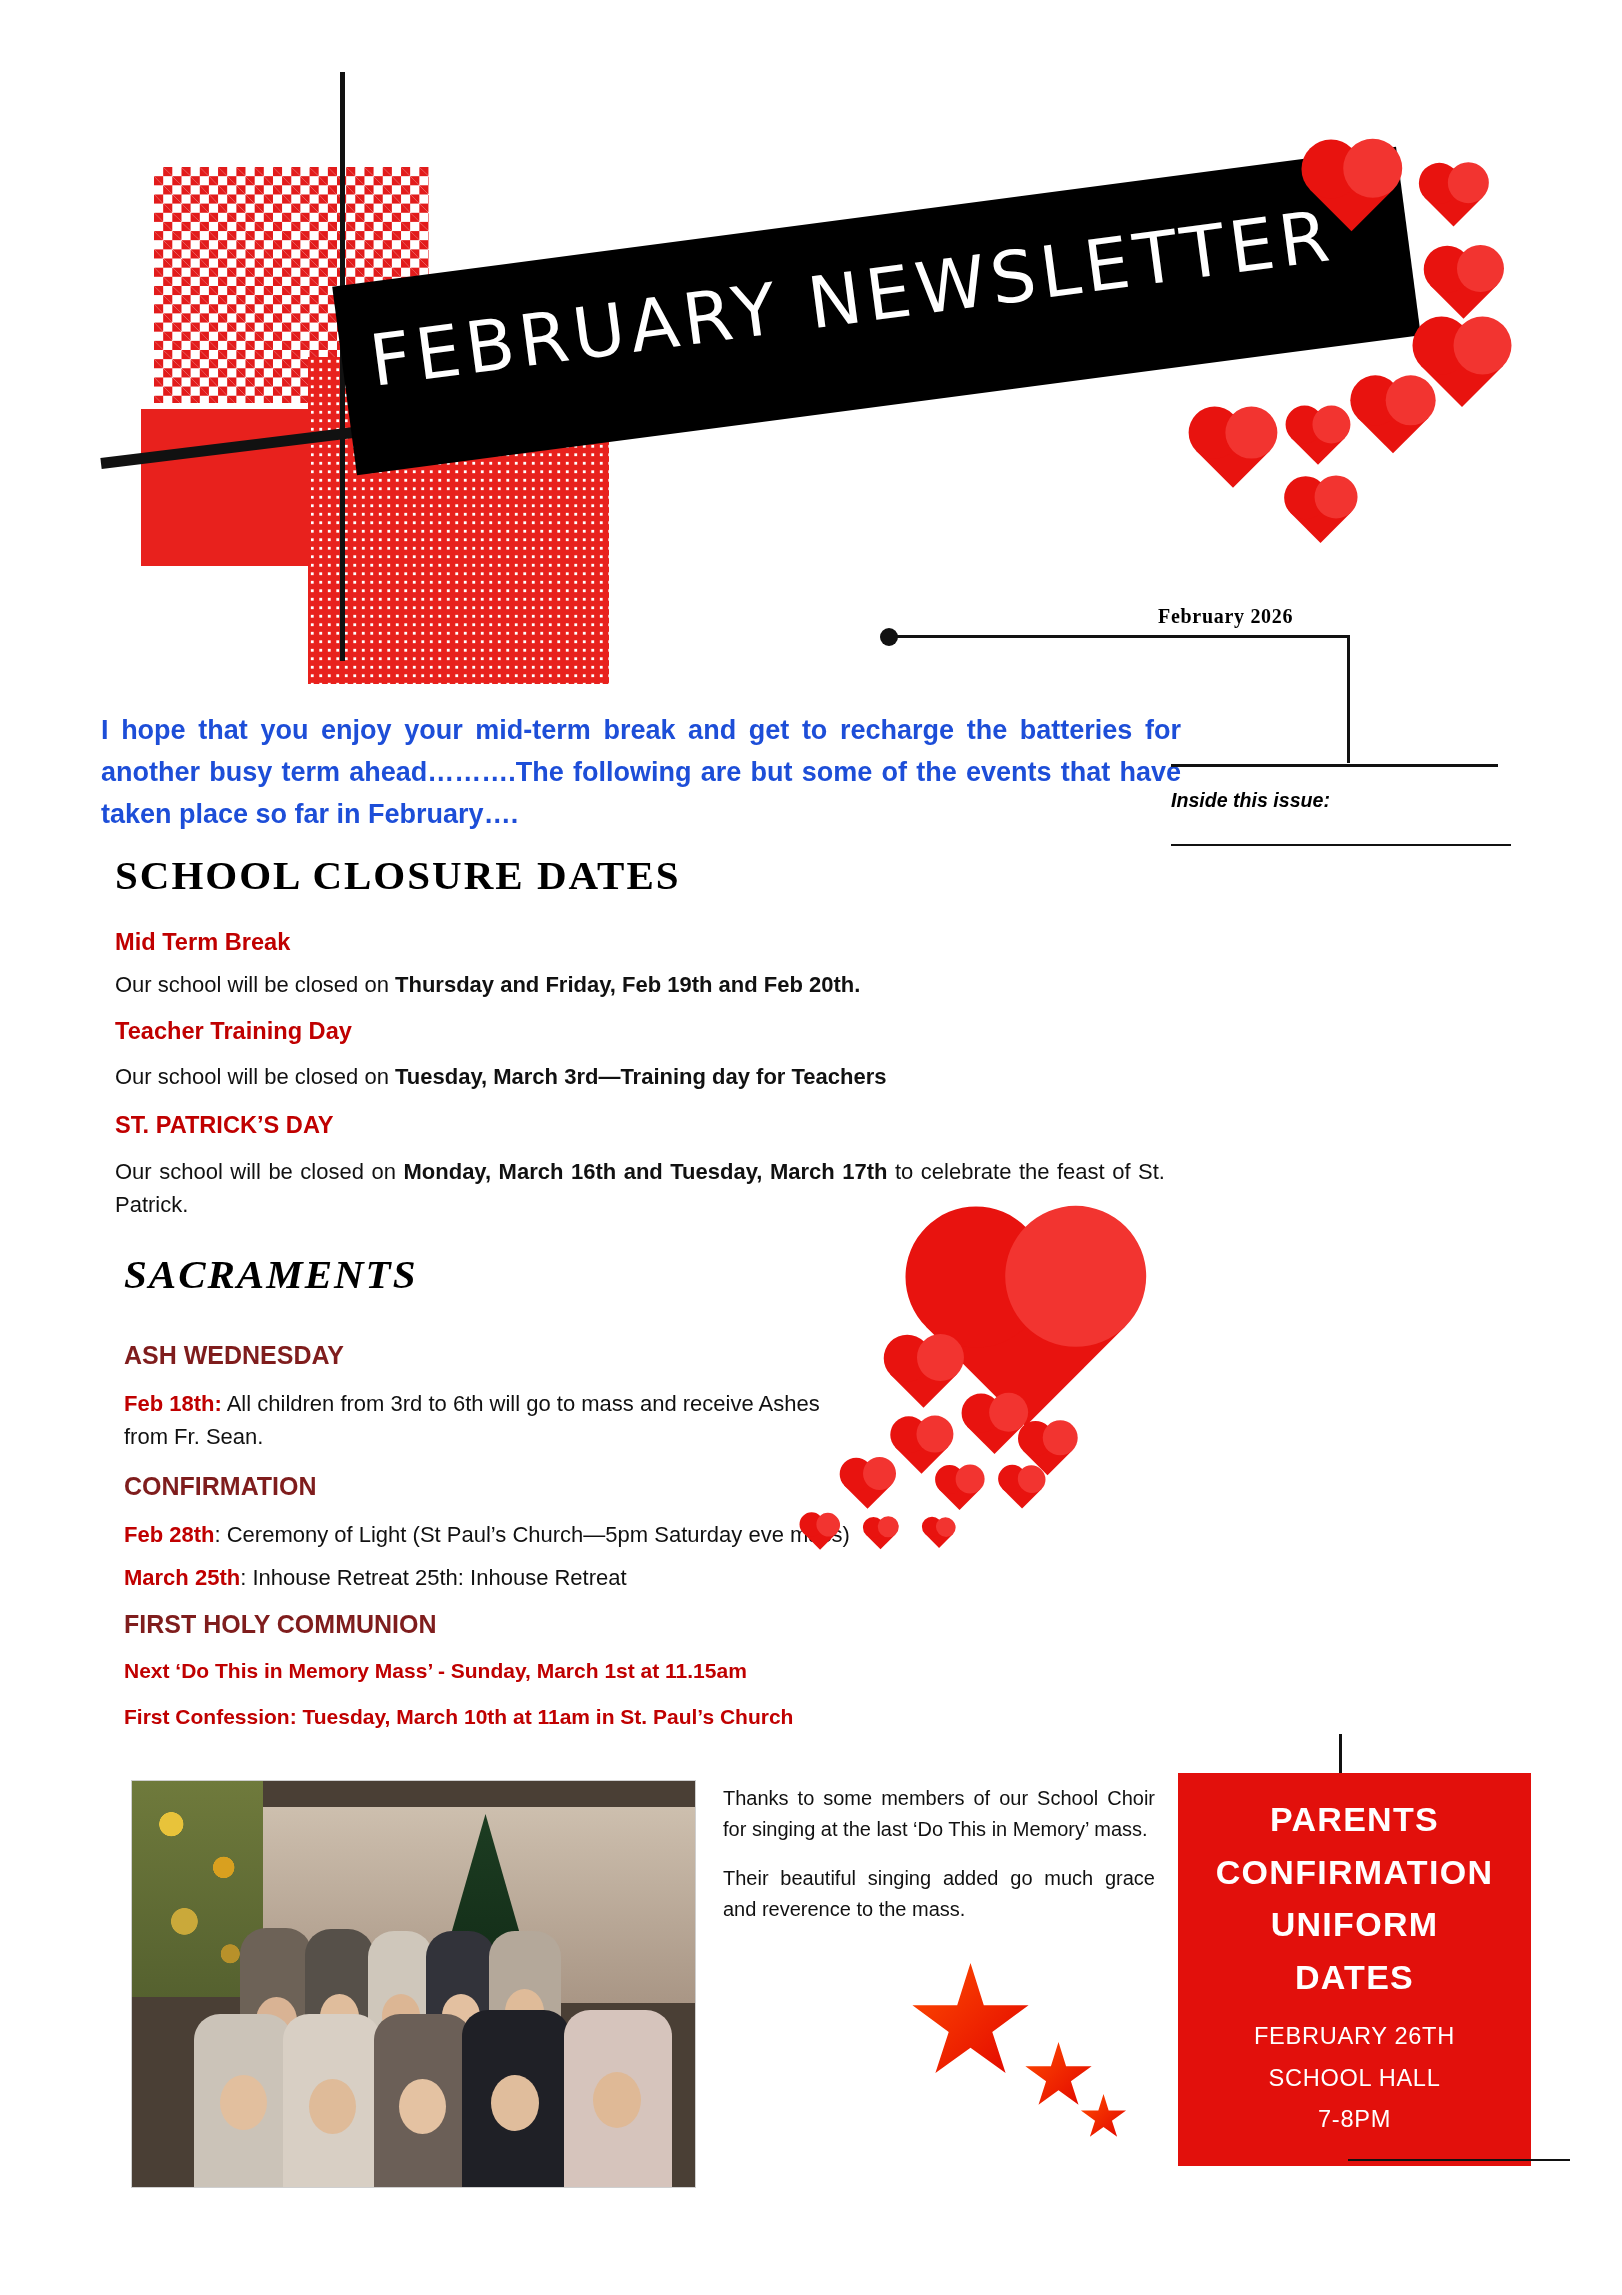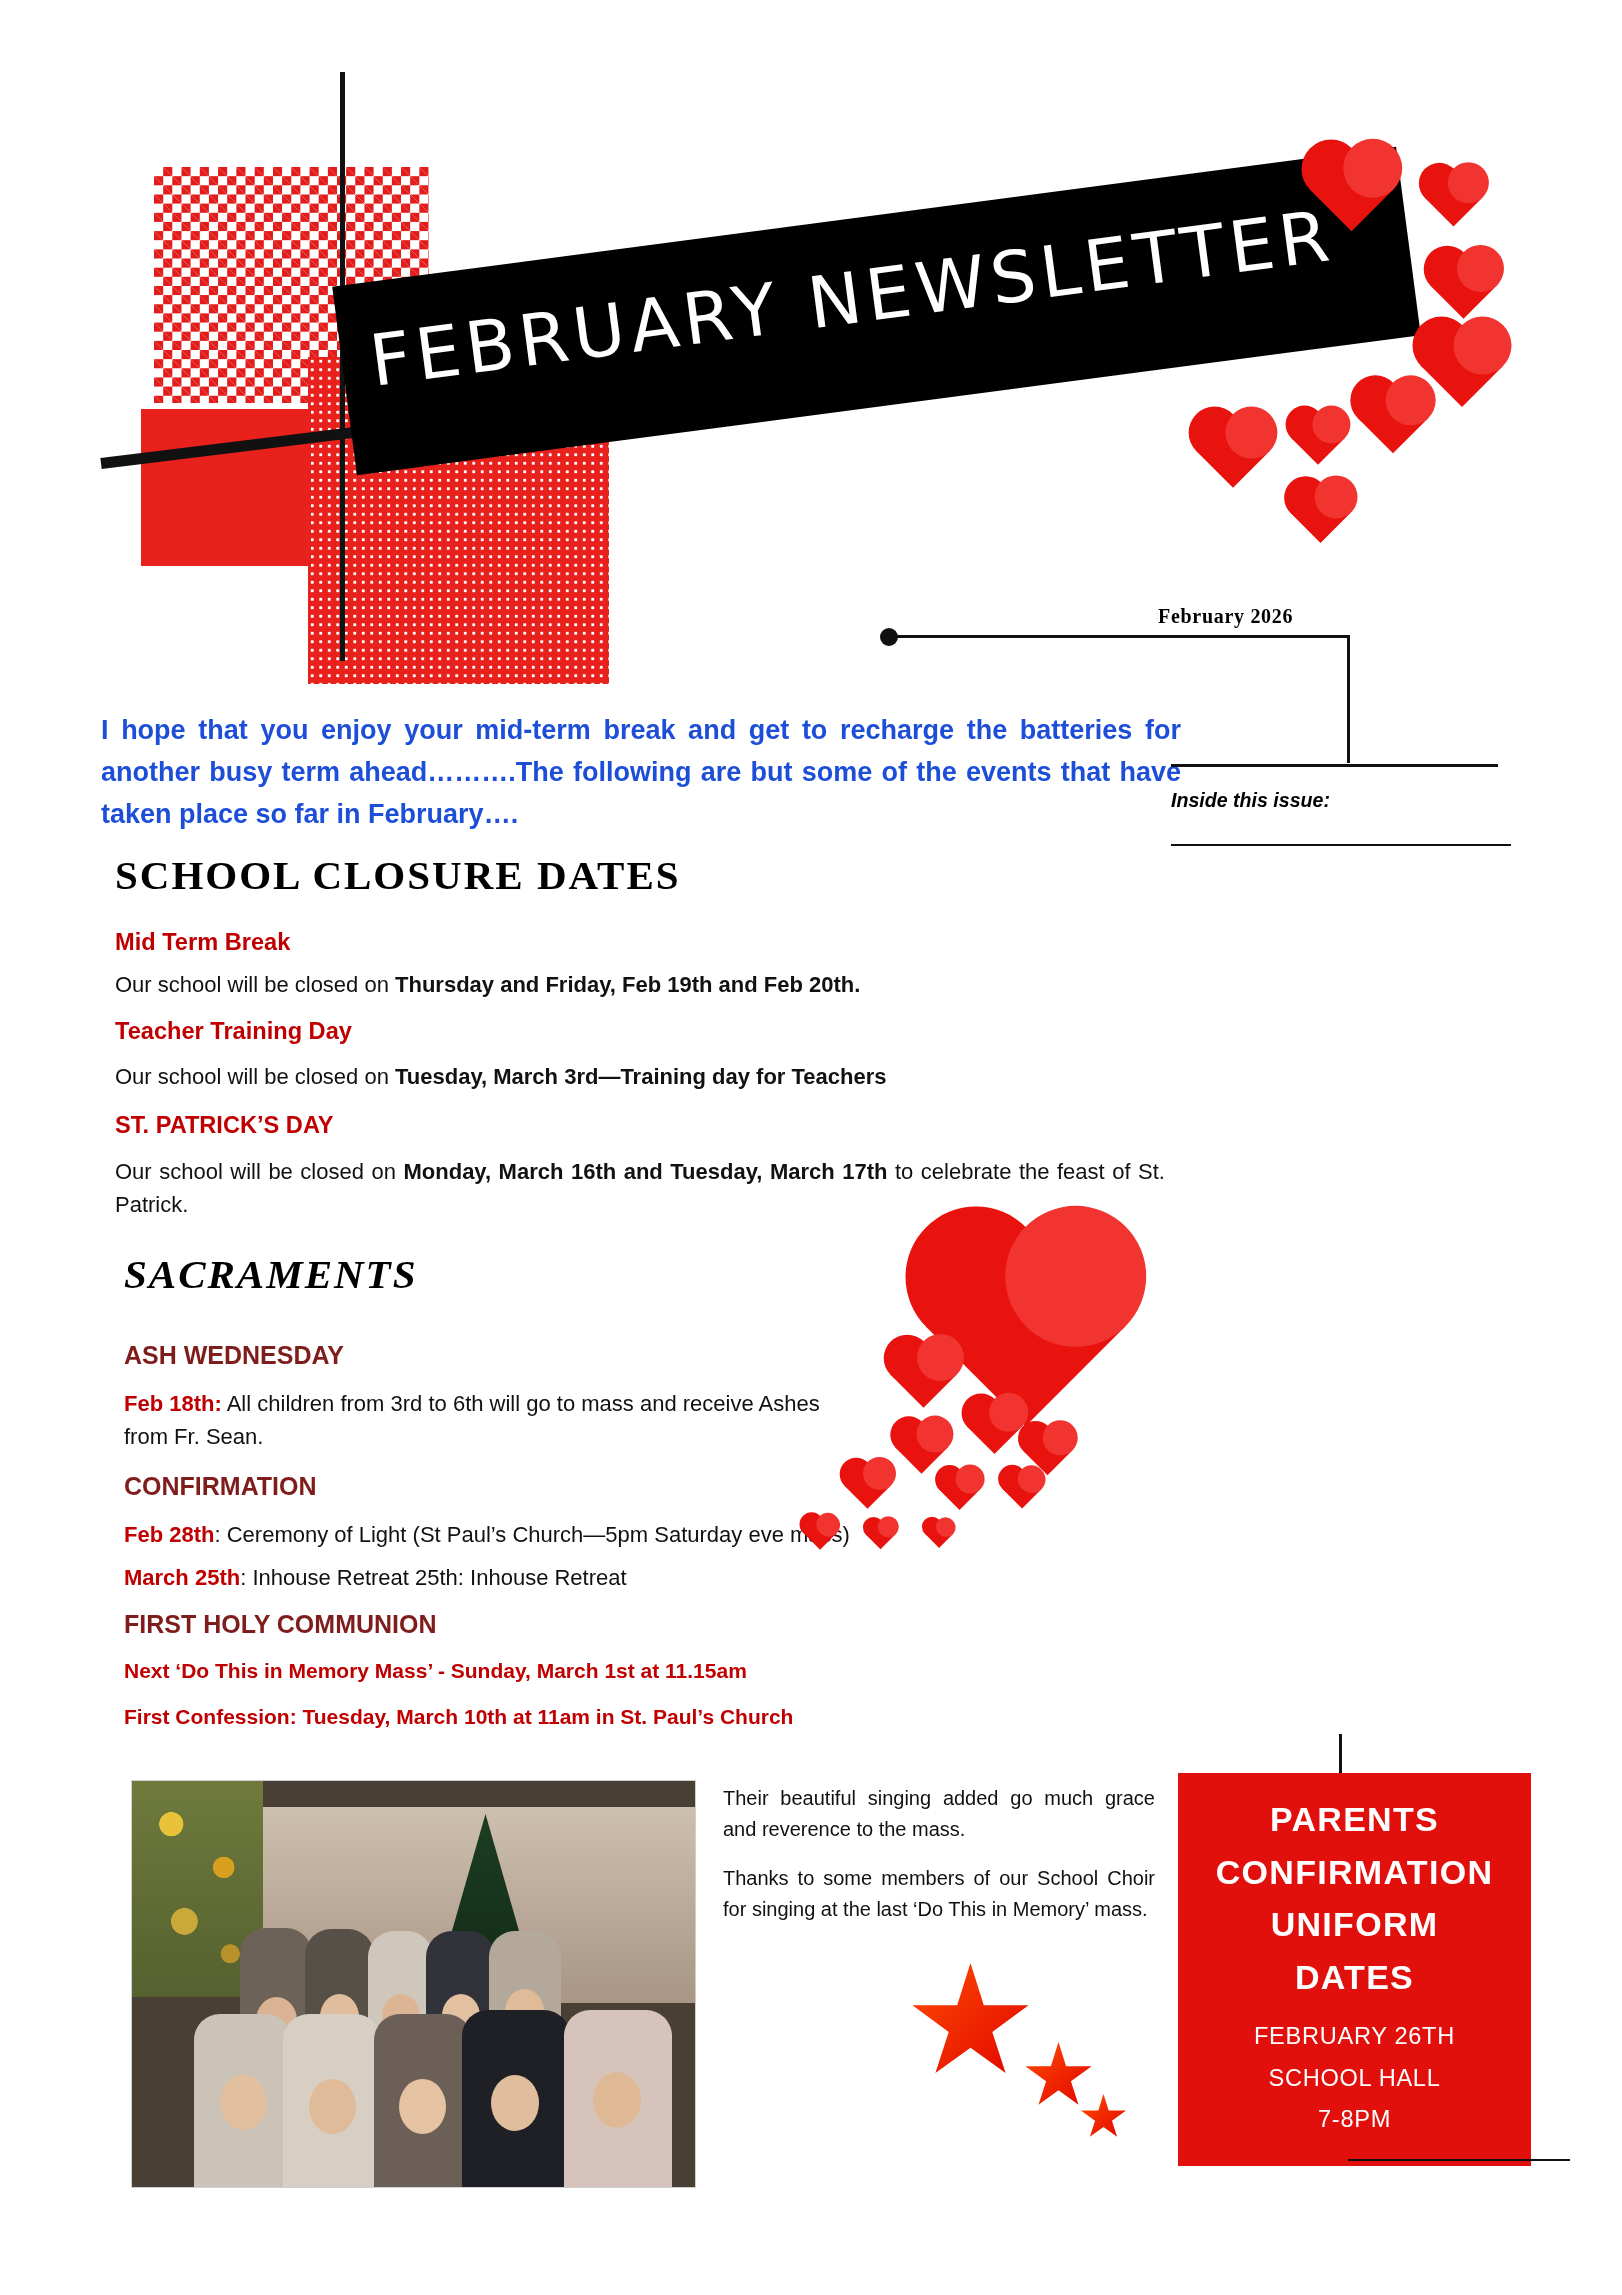--- a/index.html
+++ b/index.html
@@ -333,22 +333,22 @@
     <div class="head" style="left:461px; top:291px; width:48px; height:56px; background:#dfb996;"></div>
   </div>
 
   <div>
     <div class="star" style="left:910px; top:1963px; width:121px; height:121px;"></div>
     <div class="star" style="left:1024px; top:2042px; width:69px; height:69px;"></div>
     <div class="star" style="left:1080px; top:2094px; width:47px; height:47px;"></div>
   </div>
 
   <div class="thanks">
+    <p>Thanks to some members of our School Choir for singing at the last ‘Do This in Memory’ mass.</p>
     <p>Their beautiful singing added go much grace and reverence to the mass.</p>
-    <p>Thanks to some members of our School Choir for singing at the last ‘Do This in Memory’ mass.</p>
   </div>
 
   <div class="inside-rule-top"></div>
   <div class="inside-title">Inside this issue:</div>
 
   <table class="toc">
     <tbody id="toc-body">
         <tr>
           <td>Swimming</td>
           <td class="page">2</td>

